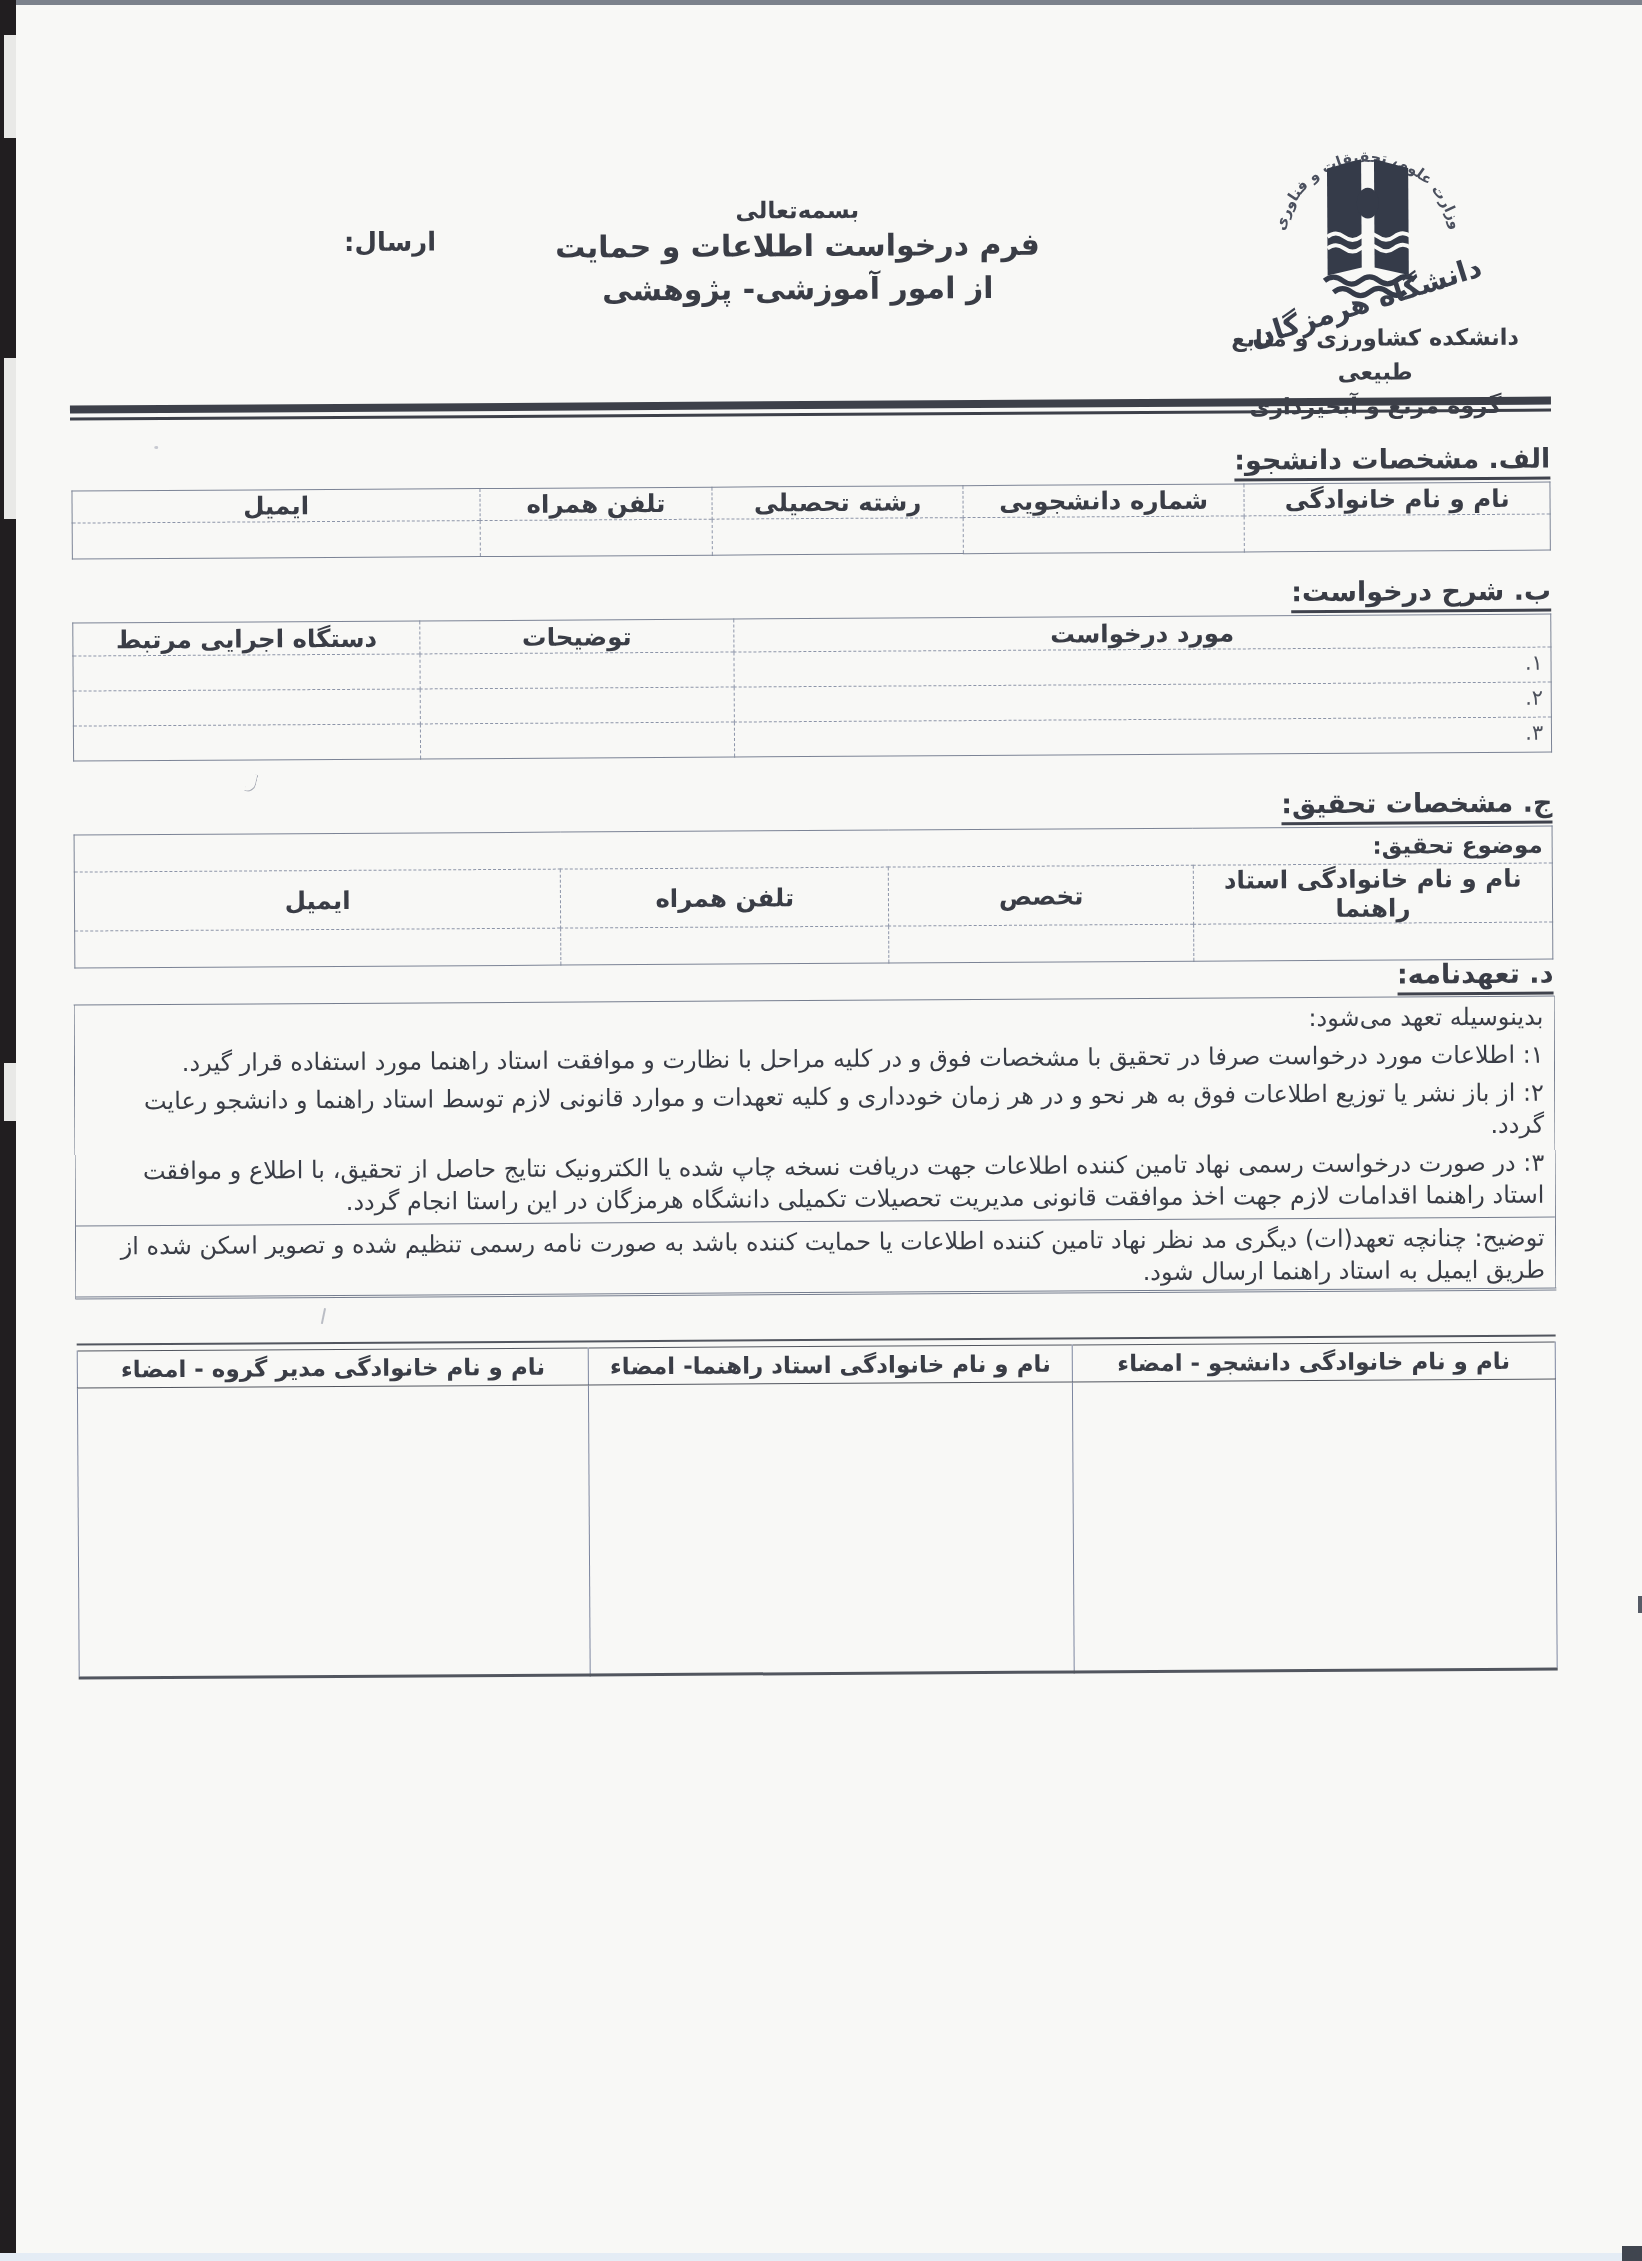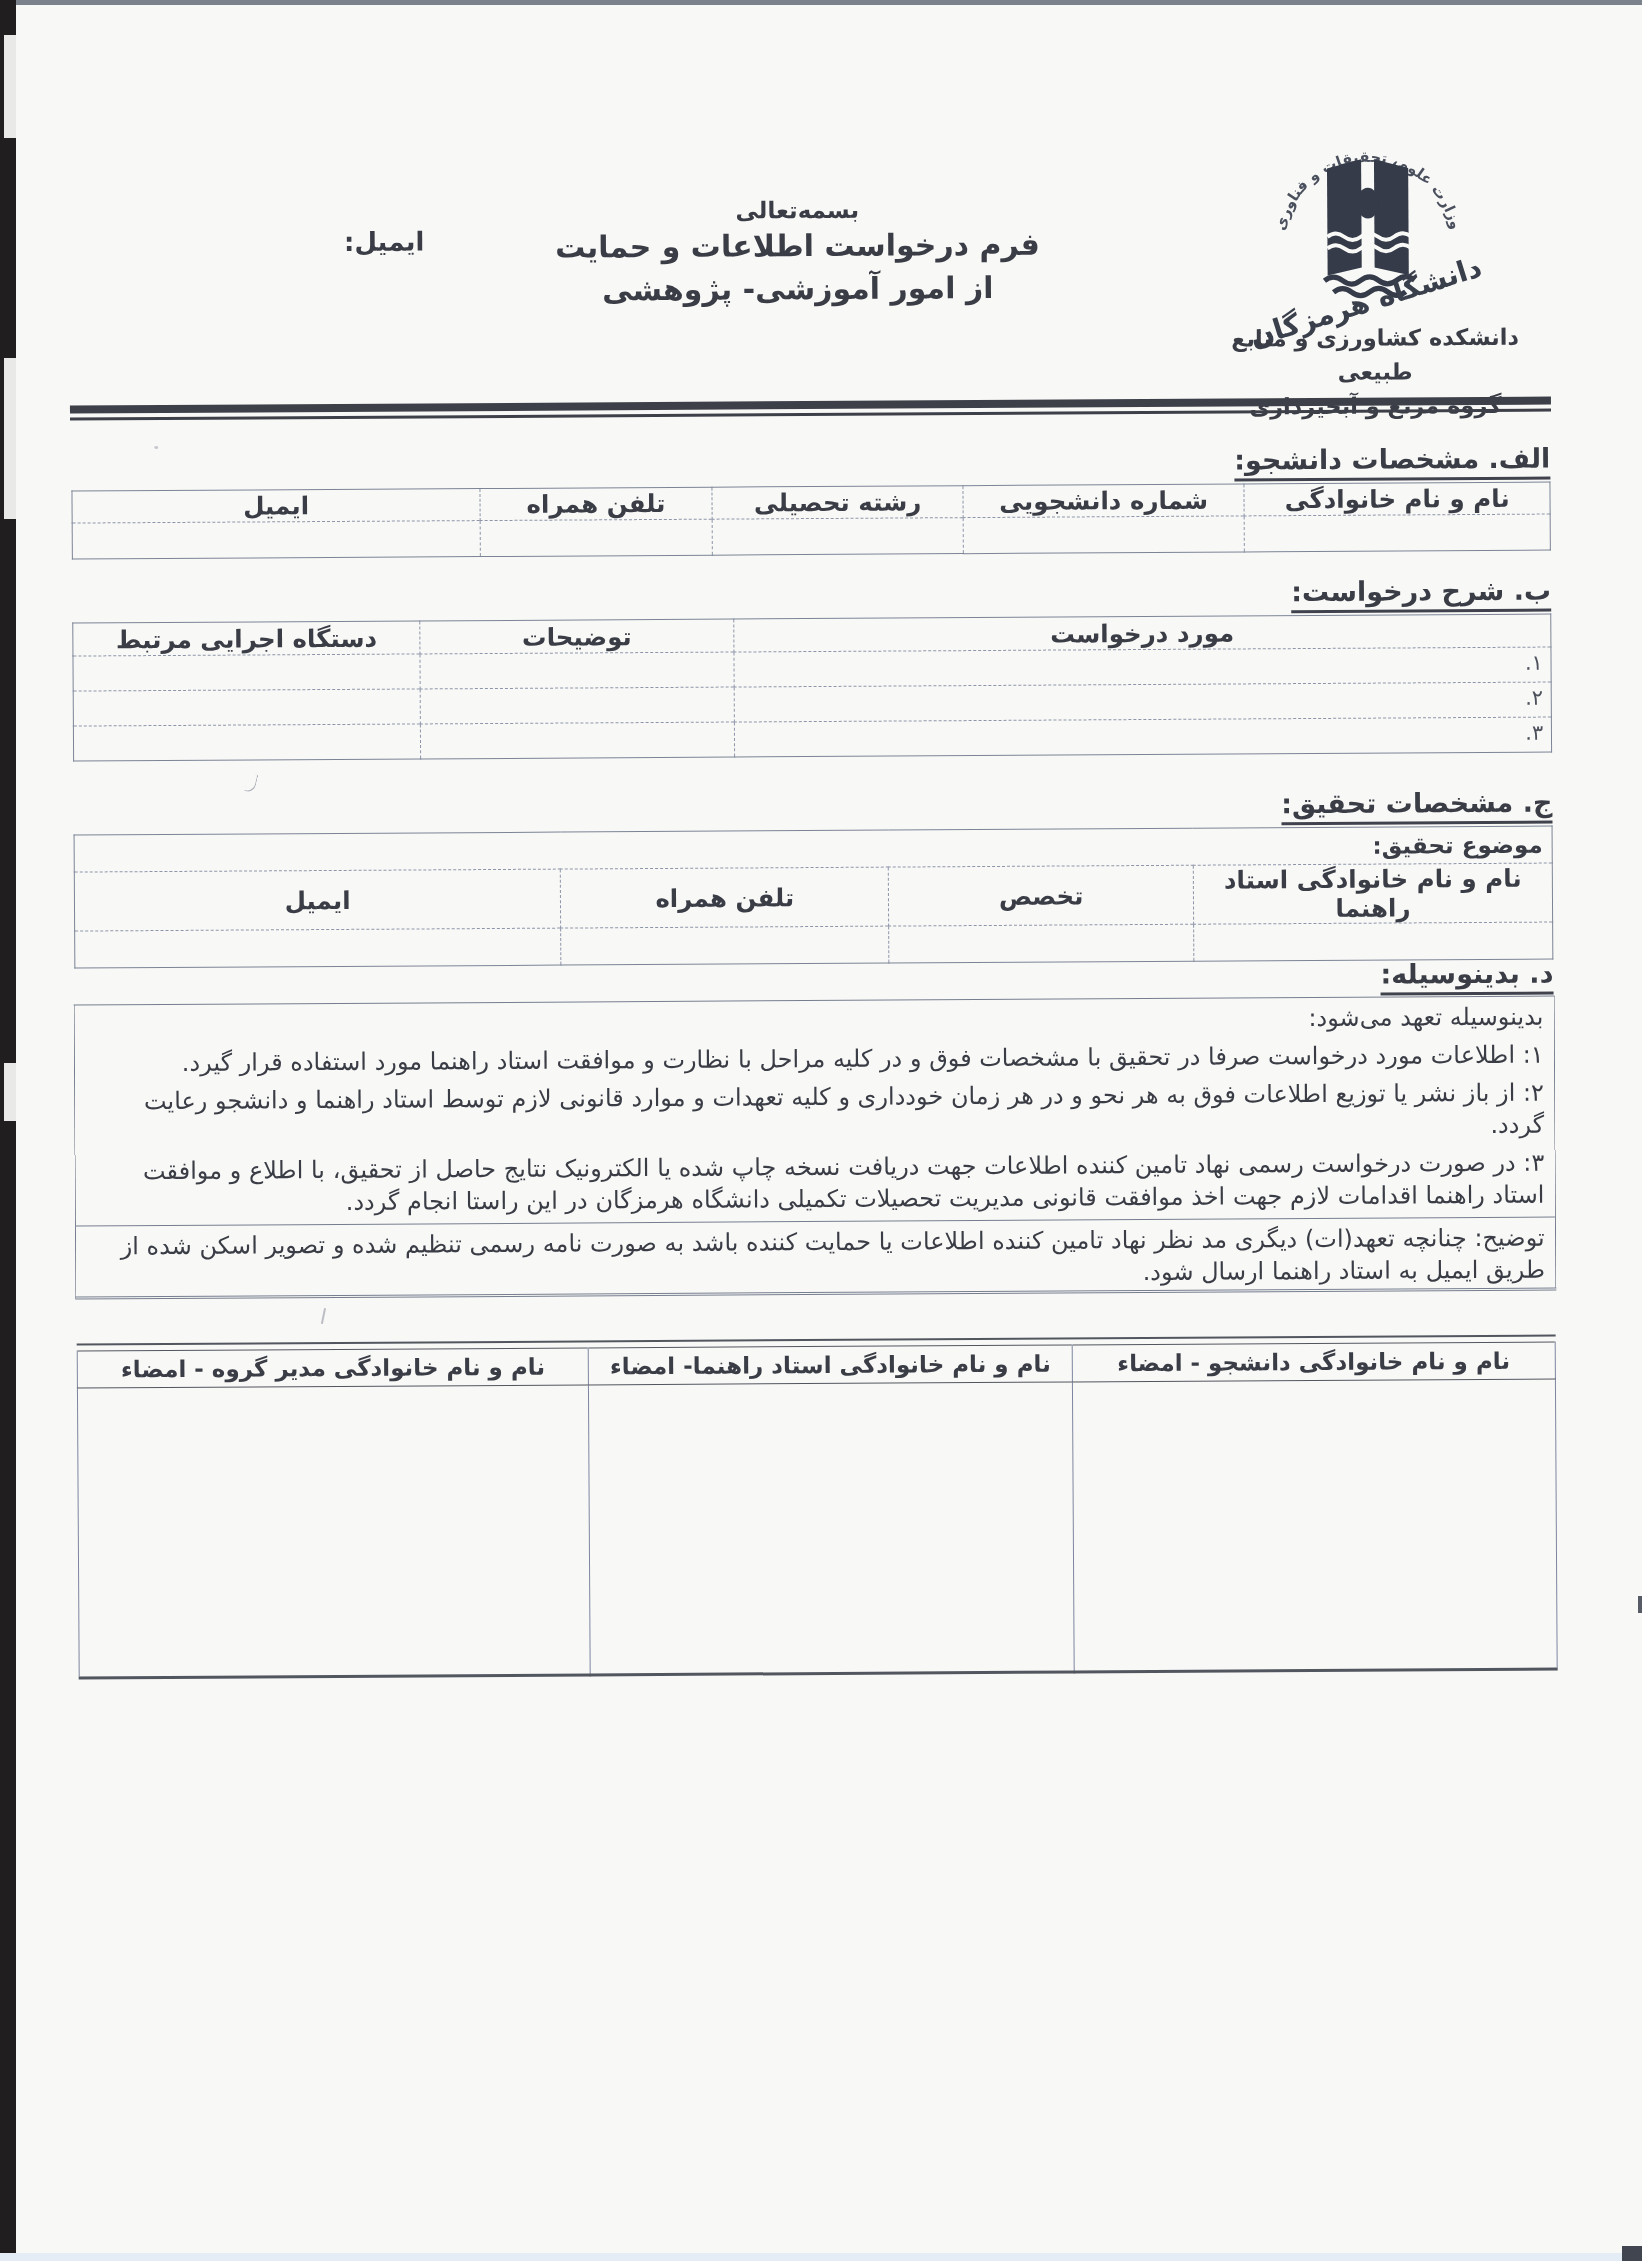--- a/index.html
+++ b/index.html
@@ -88,21 +88,21 @@
   <div class="patch" style="top:35px;height:103px;"></div>
   <div class="patch" style="top:358px;height:161px;"></div>
   <div class="patch" style="top:1063px;height:58px;"></div>
 </div>
 <div class="edge-bottom"></div>
 <div class="corner-br"></div>
 <div class="edge-right-mark"></div>
 
 <div class="sheet">
 
-  <div class="date-label" dir="rtl">ایمیل:</div>
+  <div class="date-label" dir="rtl">ارسال:</div>
 
   <div class="title-block" dir="rtl">
     <div class="title-bismillah">بسمه‌تعالی</div>
     <div class="title-line">فرم درخواست اطلاعات و حمایت</div>
     <div class="title-line">از امور آموزشی- پژوهشی</div>
   </div>
 
   <div class="logo">
     <svg class="emblem" viewBox="0 0 520 312">
       <defs>
@@ -213,21 +213,21 @@
     </tr>
     <tr>
       <td class="blank"></td>
       <td class="blank"></td>
       <td class="blank"></td>
       <td class="blank"></td>
     </tr>
   </tbody>
     </table>
 
-  <div class="sec-title sec-d" dir="rtl">د. بدینوسیله:</div>
+  <div class="sec-title sec-d" dir="rtl">د. تعهدنامه:</div>
   <div class="commit-box" dir="rtl">
     <div class="commit-top">
       <p>بدینوسیله تعهد می‌شود:</p>
       <p>۱: اطلاعات مورد درخواست صرفا در تحقیق با مشخصات فوق و در کلیه مراحل با نظارت و موافقت استاد راهنما مورد استفاده قرار گیرد.</p>
       <p>۲: از باز نشر یا توزیع اطلاعات فوق به هر نحو و در هر زمان خودداری و کلیه تعهدات و موارد قانونی لازم توسط استاد راهنما و دانشجو رعایت گردد.</p>
       <p>۳: در صورت درخواست رسمی نهاد تامین کننده اطلاعات جهت دریافت نسخه چاپ شده یا الکترونیک نتایج حاصل از تحقیق، با اطلاع و موافقت استاد راهنما اقدامات لازم جهت اخذ موافقت قانونی مدیریت تحصیلات تکمیلی دانشگاه هرمزگان در این راستا انجام گردد.</p>
     </div>
     <div class="commit-note">توضیح: چنانچه تعهد(ات) دیگری مد نظر نهاد تامین کننده اطلاعات یا حمایت کننده باشد به صورت نامه رسمی تنظیم شده و تصویر اسکن شده از طریق ایمیل به استاد راهنما ارسال شود.</div>
   </div>
 

